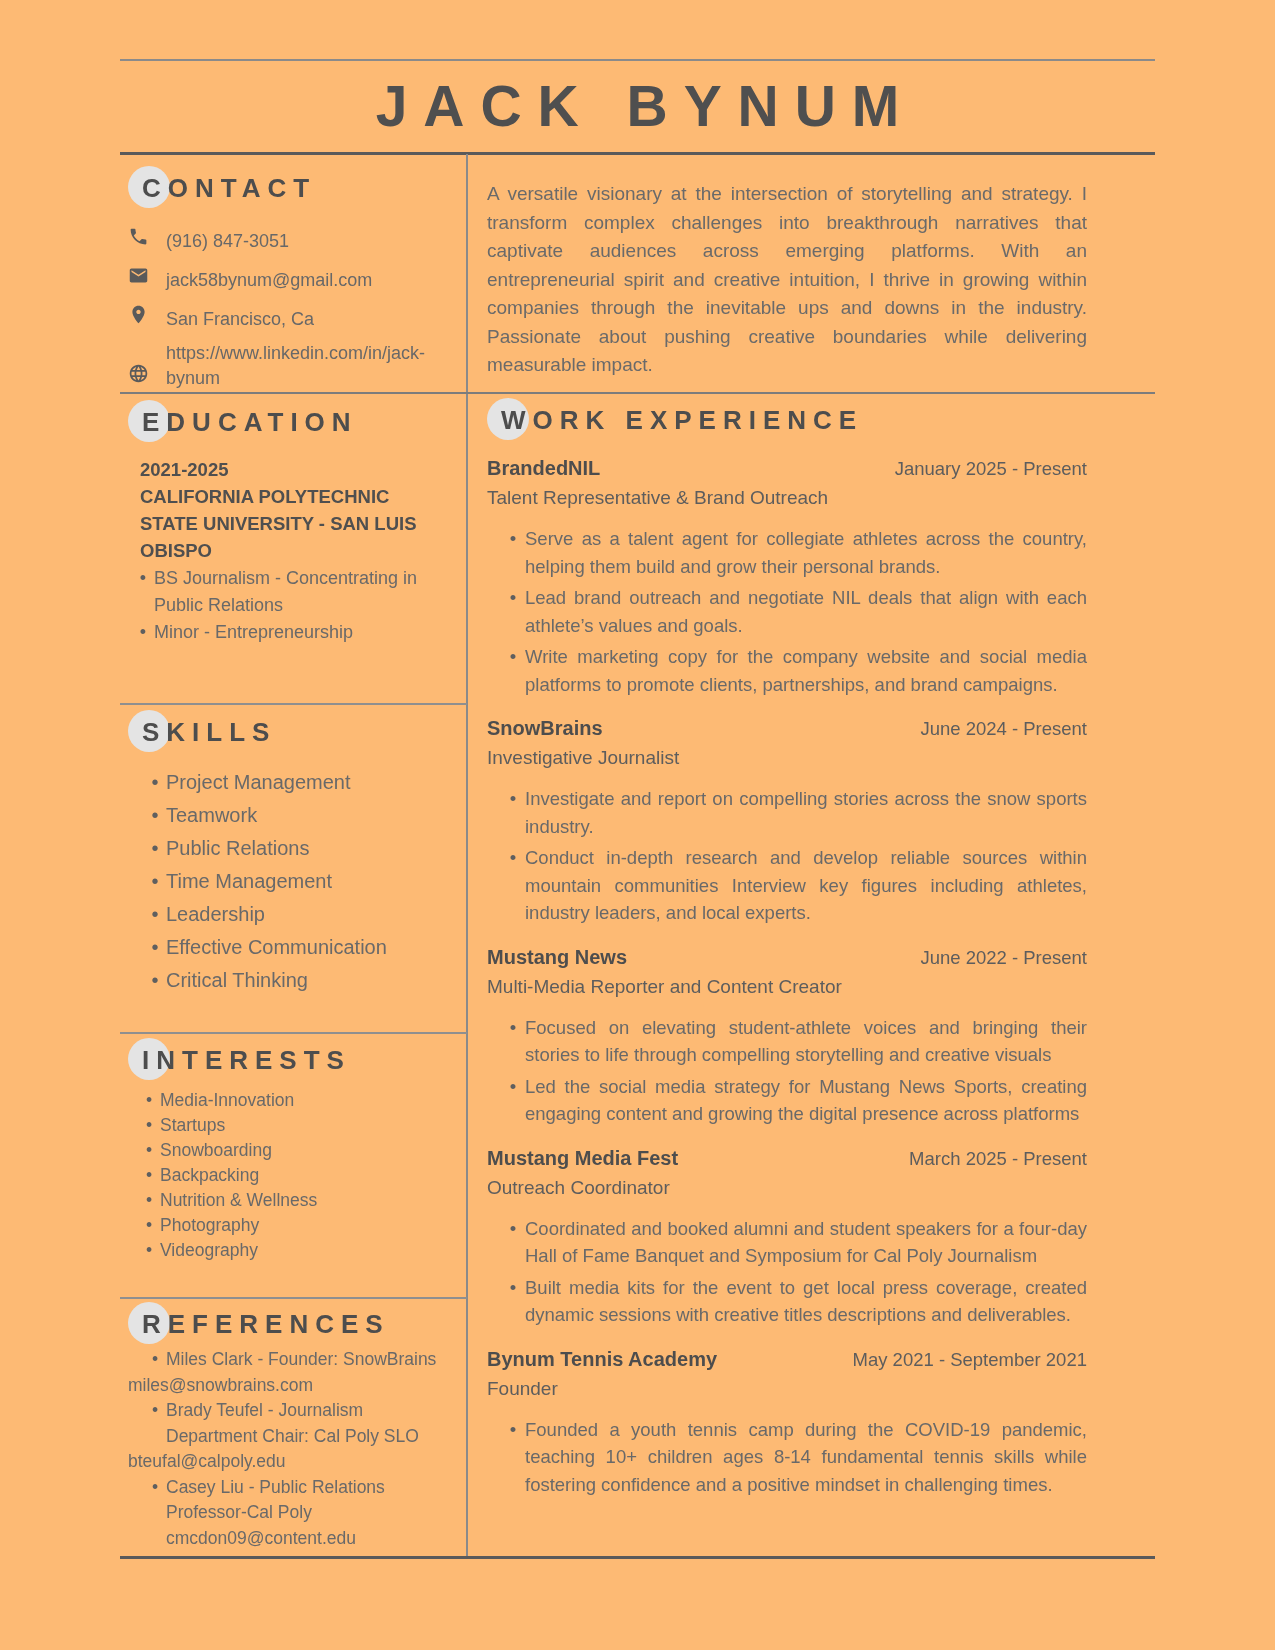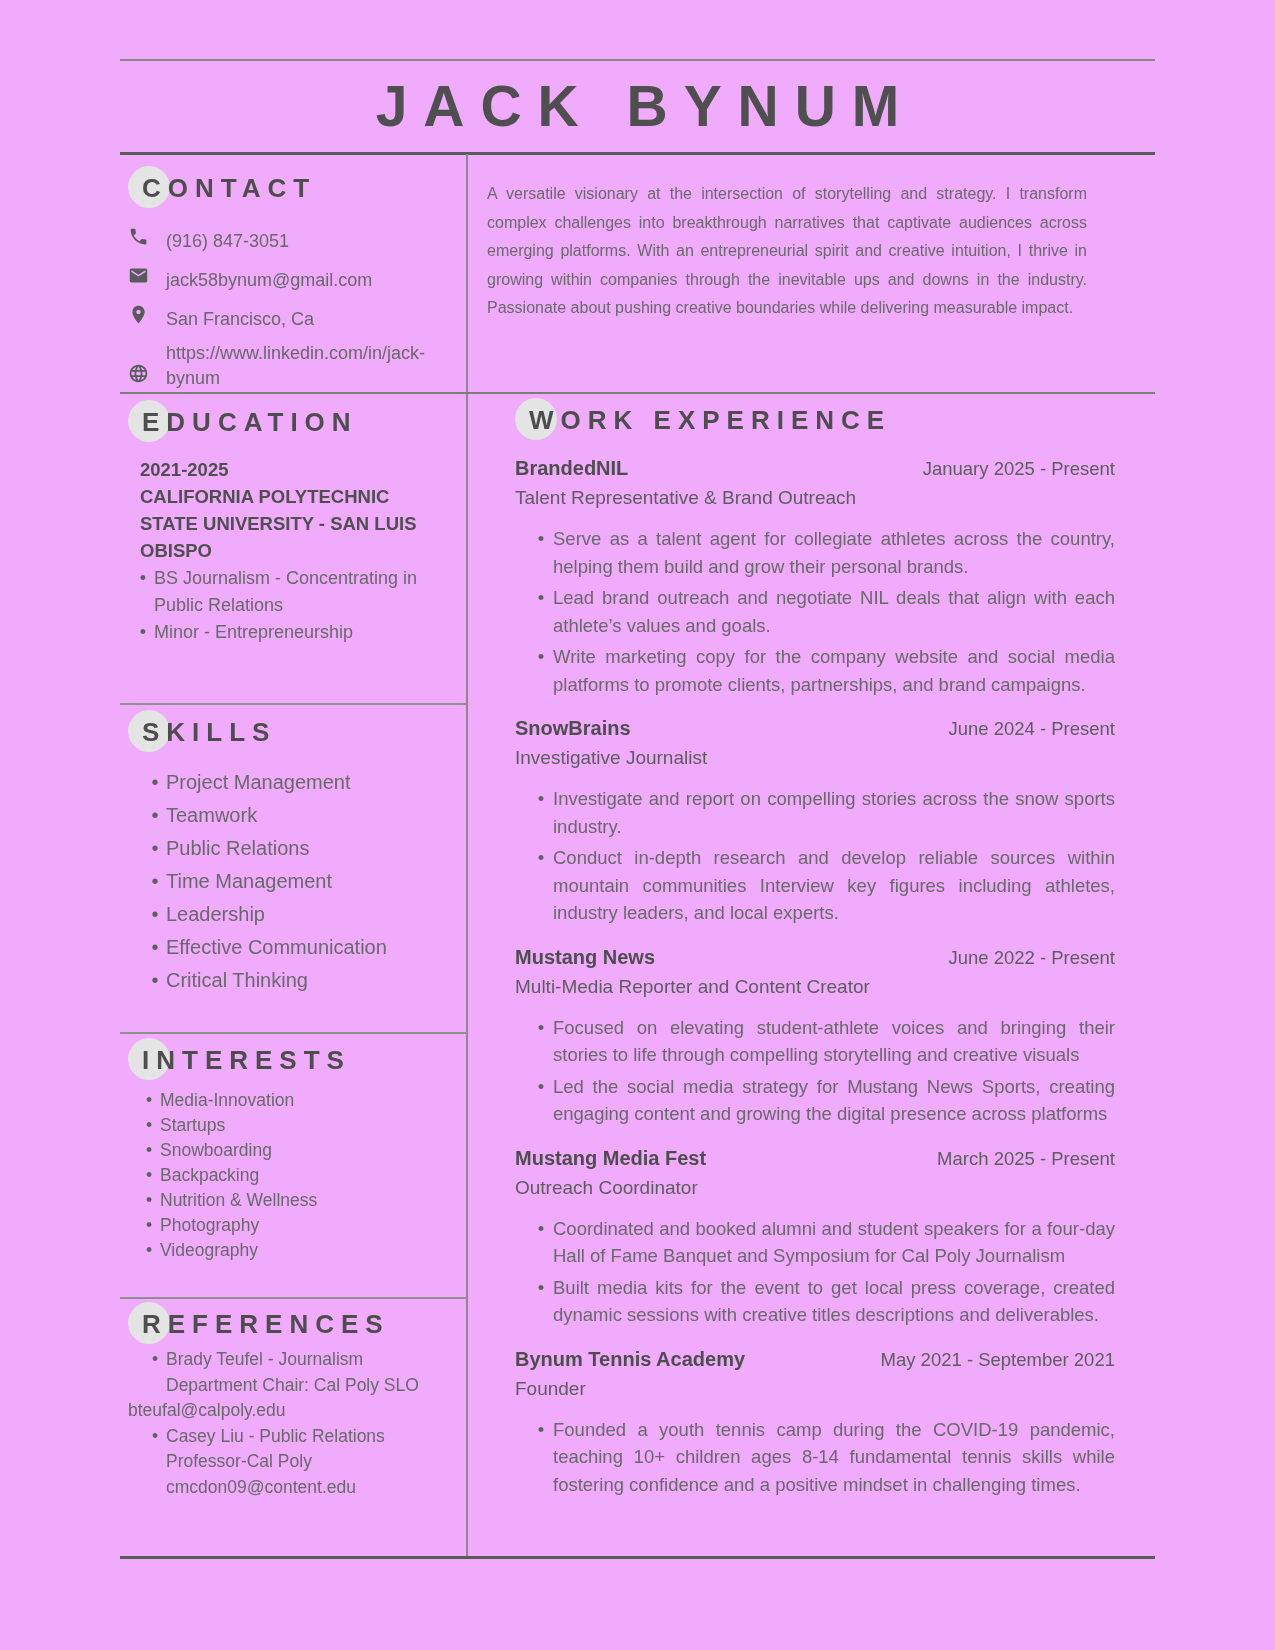--- a/index.html
+++ b/index.html
@@ -1,18 +1,18 @@
 <!DOCTYPE html>
 <html><head>
 <meta charset="utf-8">
 <style>
   * { margin:0; padding:0; box-sizing:border-box; }
   html,body { background:#ffffff; }
   .page{
-    position:relative; width:1275px; height:1650px; background:#f0abfc;
+    position:relative; width:1275px; height:1650px; background:#fdba74;
     font-family:"Liberation Sans","DejaVu Sans",sans-serif; color:#696969; overflow:hidden;
   }
   
   .rule{ position:absolute; left:120px; width:1035px; background:#8a8a8a; }
   .rule-top{ top:59px; height:2px; }
   .rule-under-name{ top:152px; height:3px; background:#5a5a5a; }
   .rule-mid{ top:392px; height:2px; background:#7c7c7c; }
   .rule-bottom{ top:1556px; height:3px; background:#5a5a5a; }
   .rule-left{ position:absolute; left:120px; width:347px; height:2px; background:#8f8f8f; }
   .rule-skills{ top:703px; }
@@ -38,21 +38,21 @@
     border-radius:50%; background:#e4e4e4; z-index:0;
   }
   .sec h2 span{ position:relative; z-index:1; }
 
   #sec-contact{ left:128px; top:170px; width:332px; }
   #sec-education{ left:128px; top:404px; width:332px; }
   #sec-skills{ left:128px; top:714px; width:332px; }
   #sec-interests{ left:128px; top:1042px; width:332px; }
   #sec-references{ left:128px; top:1306px; width:330px; }
   #sec-profile{ left:487px; top:170px; width:600px; }
-  #sec-work{ left:487px; top:402px; width:600px;margin-left:28px; }
+  #sec-work{ left:487px; top:402px; width:600px; }
 
   
   .contact-list{ margin-top:18px; }
   .contact-item{ display:flex; align-items:flex-end; font-size:18px; line-height:25px; margin-bottom:9px; color:#686868; }
   .contact-item .ico{ flex:none; width:38px; padding-top:2px; }
   .contact-item svg{ width:21px; height:21px; fill:#5a5a5a; }
   .contact-item .txt{ overflow-wrap:anywhere; }
 
   
   .edu-block{ margin-top:16px; width:322px; }
@@ -70,21 +70,21 @@
   .int-list .li{ font-size:17.5px; line-height:25px; padding-left:10px; }
 
   
   .ref-list{ margin-top:5px; }
   .ref-item .li{ font-size:17.5px; line-height:25.5px; padding-left:16px; }
   .ref-email{ font-size:17.5px; line-height:25.5px; color:#696969; }
   .ref-email.indent{ padding-left:38px; }
 
   
   .profile-text{
-    margin-top:10px; font-size:16px; line-height:28.5px; text-align:justify; color:#6a6a6a;
+    margin-top:10px; font-size:19px; line-height:28.5px; text-align:justify; color:#6a6a6a;
   }
 
   
   .job{ margin-top:16px; }
   .job-head{ display:flex; justify-content:space-between; align-items:baseline; }
   .job-company{ font-size:20px; font-weight:bold; color:#4d4d4d; line-height:29px; }
   .job-dates{ font-size:18.5px; color:#5d5d5d; line-height:29px; }
   .job-title{ font-size:19px; color:#5d5d5d; line-height:29px; }
   .job-bullets{ margin-top:13px; }
   .job-bullets .li{ font-size:18.5px; line-height:27.5px; margin-bottom:4px; padding-left:14px; }
@@ -212,20 +212,26 @@
           <span class="t">Videography</span>
         </div>
     </div>
   </section>
 
   <section class="sec" id="sec-references">
     <h2><span>REFERENCES</span></h2>
     <div class="ref-list">
       <div class="ref-item">
         <div class="li">
+            <span class="t">Miles Clark - Founder: SnowBrains</span>
+          </div>
+        <div class="ref-email">miles@snowbrains.com</div>
+      </div>
+      <div class="ref-item">
+        <div class="li">
             <span class="t">Brady Teufel - Journalism Department Chair: Cal Poly SLO</span>
           </div>
         <div class="ref-email">bteufal@calpoly.edu</div>
       </div>
       <div class="ref-item">
         <div class="li">
             <span class="t">Casey Liu - Public Relations Professor-Cal Poly</span>
           </div>
         <div class="ref-email indent">cmcdon09@content.edu</div>
       </div>

